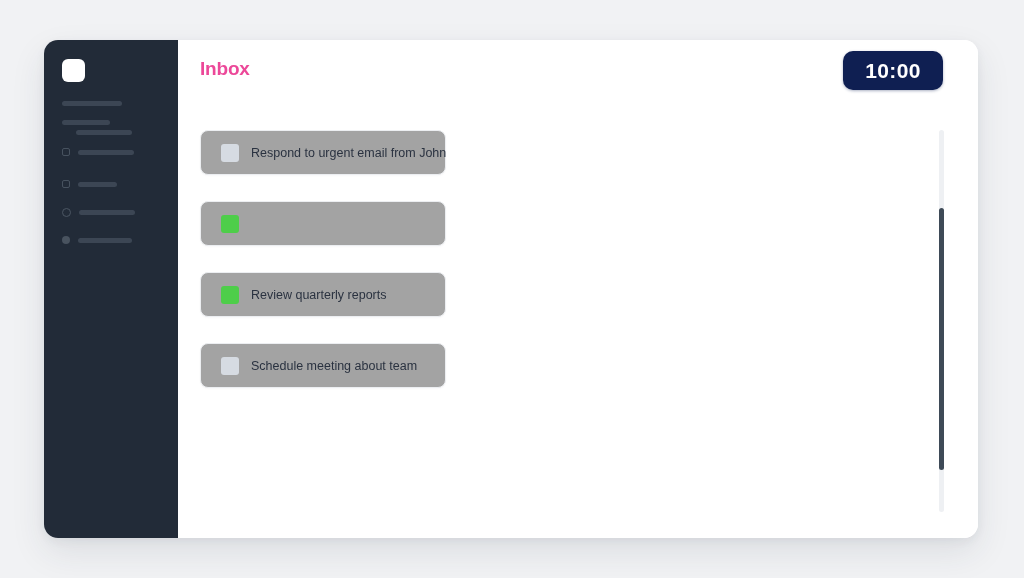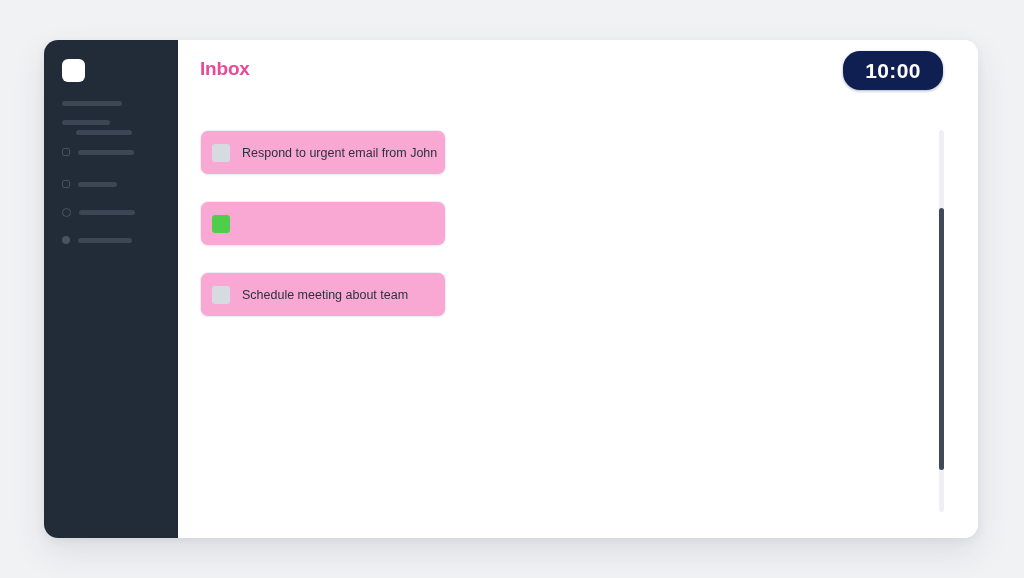--- a/index.html
+++ b/index.html
@@ -116,21 +116,21 @@
     color: #ec4899;
     letter-spacing: -0.2px;
   }
   #timer-badge {
     position: absolute;
     right: 35px;
     top: 11px;
     width: 100px;
     height: 39px;
     background: #0f1f52;
-    border-radius: 17px;
+    border-radius: 10px;
     display: flex;
     align-items: center;
     justify-content: center;
     box-shadow: 0 1px 3px rgba(15, 31, 82, 0.35);
   }
   #timer-badge-text {
     color: #ffffff;
     font-size: 21px;
     font-weight: bold;
     letter-spacing: 0.4px;
@@ -140,27 +140,27 @@
   #task-list {
     position: absolute;
     left: 22px;
     top: 90px;
     width: 246px;
   }
   .task-card {
     box-sizing: border-box;
     width: 246px;
     height: 45px;
-    background: #f9a8d4;
+    background: #a3a3a3;
     border: 1px solid #eceef1;
     border-radius: 8px;
     margin-bottom: 26px;
     display: flex;
     align-items: center;
-    padding-left: 11px;
+    padding-left: 20px;
     box-shadow: 0 1px 2px rgba(30, 40, 60, 0.03);
   }
   .task-checkbox {
     width: 18px;
     height: 18px;
     flex: 0 0 18px;
     border-radius: 3px;
     background: #d6dbe2;
   }
   .task-checkbox.done {
@@ -245,20 +245,24 @@
 
     <div id="task-list">
         <div class="task-card">
           <div class="task-checkbox"></div>
           <div class="task-label">Respond to urgent email from John</div>
         </div>
         <div class="task-card">
           <div class="task-checkbox done"></div>
         </div>
         <div class="task-card">
+          <div class="task-checkbox done"></div>
+          <div class="task-label">Review quarterly reports</div>
+        </div>
+        <div class="task-card">
           <div class="task-checkbox"></div>
           <div class="task-label">Schedule meeting about team</div>
         </div>
       </div>
 
     <div id="scrollbar">
       <div id="scrollbar-track"></div>
       <div id="scrollbar-thumb"></div>
     </div>
 

